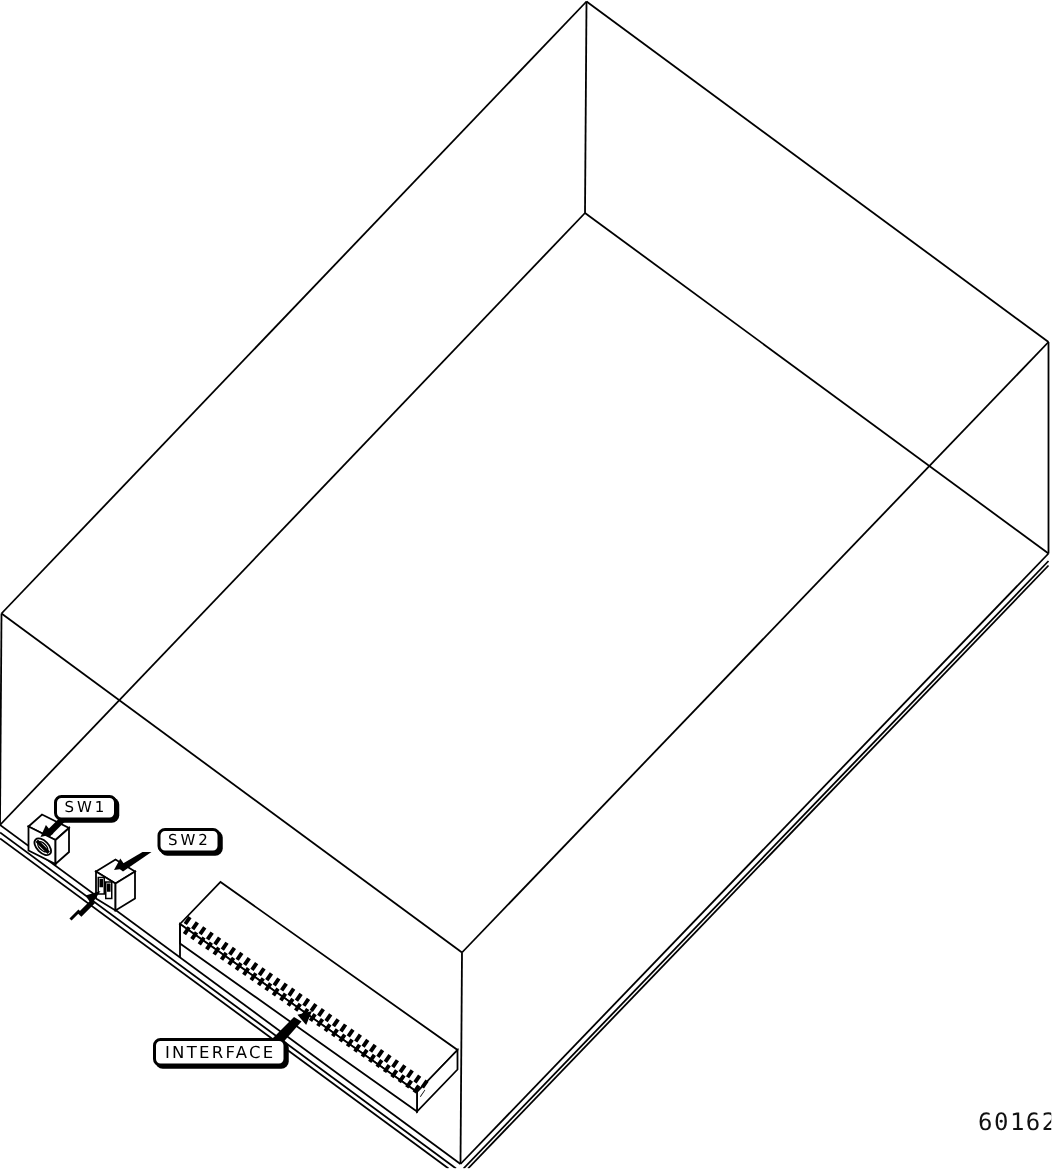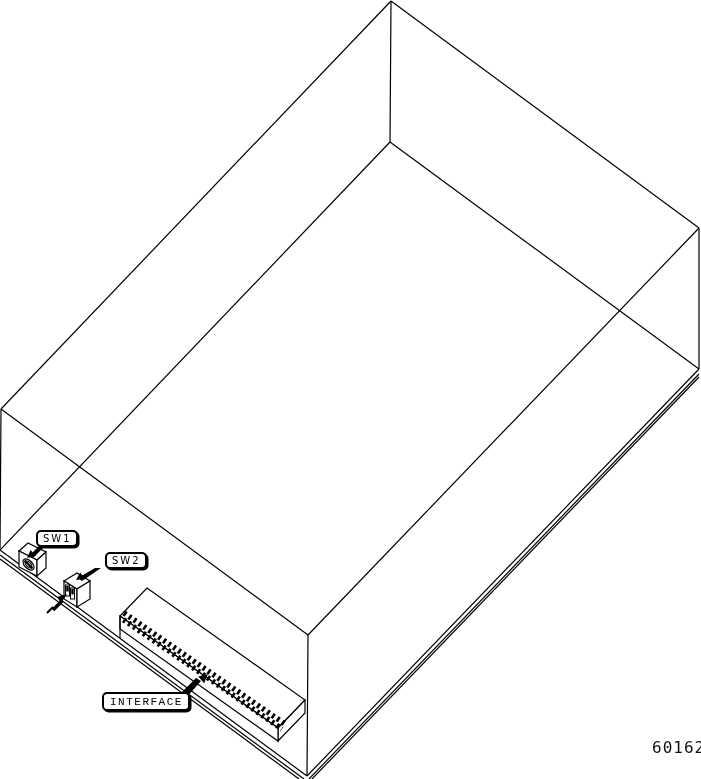--- a/index.html
+++ b/index.html
@@ -6,21 +6,21 @@
   .stage{
     position:relative;width:701px;height:779px;background:#fff;overflow:hidden;
     font-family:"DejaVu Sans","Liberation Sans",sans-serif;color:#000;
   }
   .stage svg{position:absolute;left:0;top:0;}
   .callout{
     position:absolute;background:#fff;border:2px solid #000;border-radius:5px;
     box-shadow:1.5px 1.5px 0 #000;font-size:10px;line-height:12px;
     letter-spacing:2px;padding:1px 4px 0 5px;white-space:nowrap;z-index:3;
   }
-  .callout.big{font-size:11px;line-height:14px;letter-spacing:1.5px;padding:1px 5px 0 6px;font-family:Liberation Mono, monospace;}
+  .callout.big{font-size:11px;line-height:14px;letter-spacing:1.5px;padding:1px 5px 0 6px;}
   .fignum{
     position:absolute;left:652px;top:738px;z-index:3;
     font-family:"DejaVu Sans Mono","Liberation Mono",monospace;
     font-size:16px;letter-spacing:1px;color:#111;
   }
   .ln{stroke:#000;stroke-width:1.2;fill:none;}
   .face{fill:#fff;stroke:#000;stroke-width:1.2;}
   .blk{fill:#000;stroke:none;}
 </style>
 </head>

